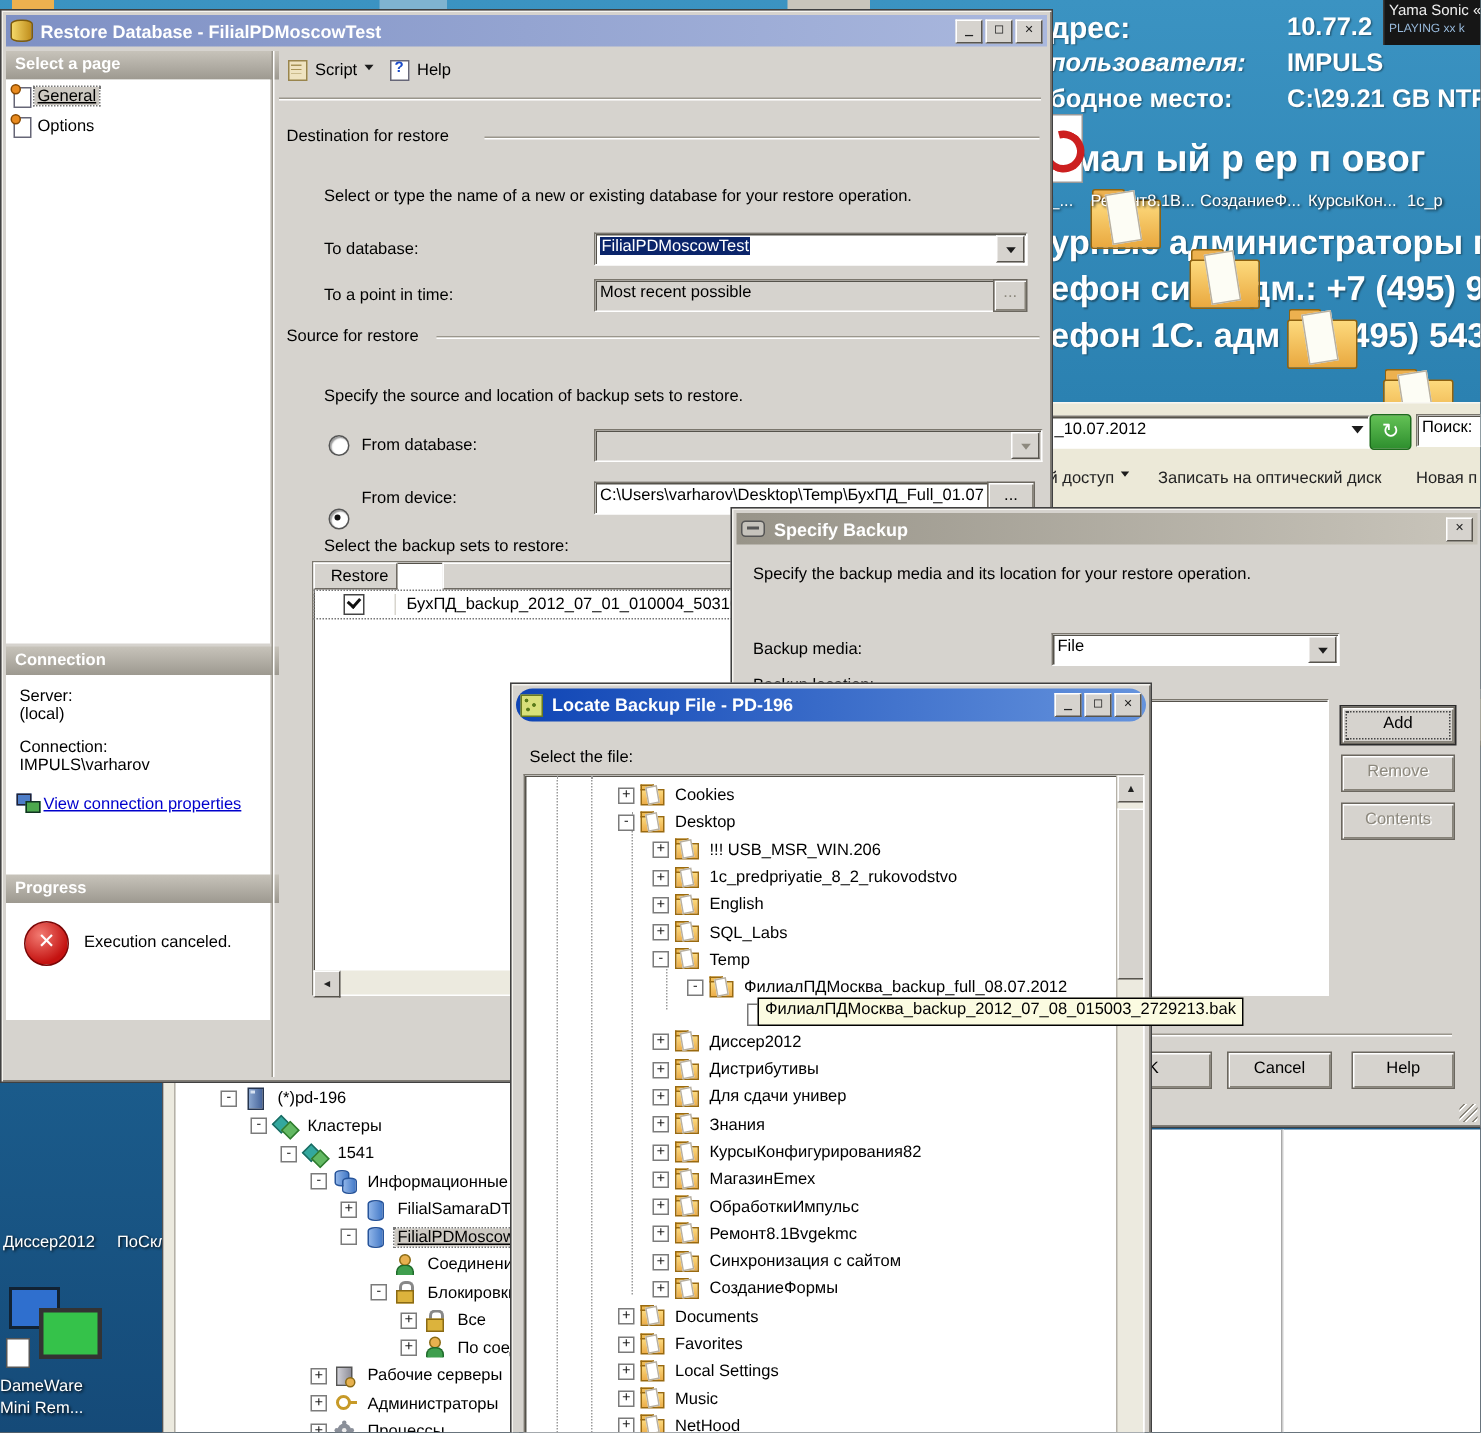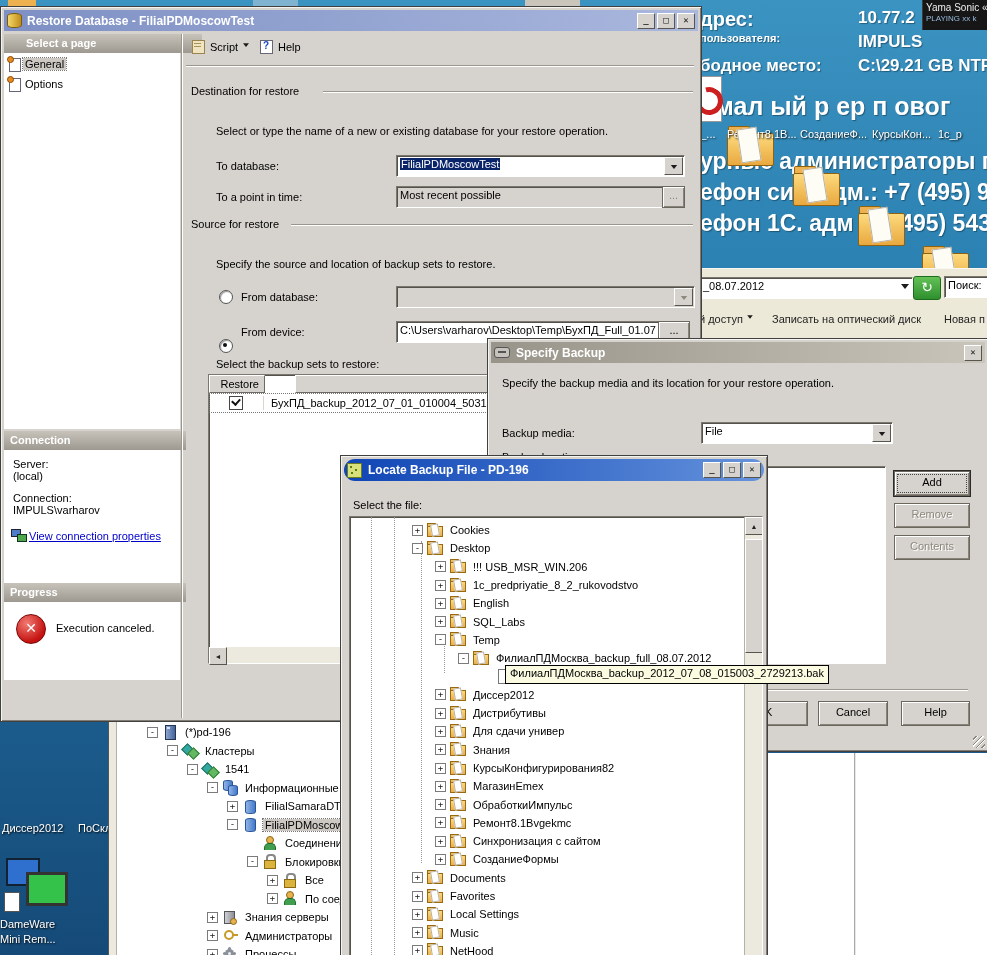--- a/index.html
+++ b/index.html
@@ -36,21 +36,21 @@
   .sb{background:#eceadf;}
   .sbtn{background:#d6d3ce;border:1px solid;border-color:#fff #58554e #58554e #fff;
     font-size:7px;color:#222;display:flex;align-items:center;justify-content:center;cursor:pointer;}
   
   .trow{display:flex;align-items:center;white-space:nowrap;cursor:default;}
   .texp{width:9px;height:9px;flex:0 0 9px;background:#fff;border:1px solid #7b7b7b;
     font:9px/8px "DejaVu Sans Mono",monospace;text-align:center;color:#222;margin-right:4px;cursor:pointer;}
   .tspace{width:15px;flex:0 0 15px;}
   .ticon{width:17px;height:15px;flex:0 0 17px;position:relative;margin-right:4px;}
   .tlabel{padding:0 2px;}
-  .tlabel.sel{background:#cdc9c2;outline:1px dotted #777;}
+  .tlabel.sel{background:#cdc9c2;outline:1px dotted #777;text-decoration:underline;}
   .guide{position:absolute;border-left:1px dotted #9a9a9a;width:0;}
   
   .i-folder::before{content:'';position:absolute;left:0;top:0;width:7px;height:3px;background:#eebb55;border:1px solid #996a10;border-bottom:none;}
   .i-folder::after{content:'';position:absolute;left:0;top:3px;width:14px;height:9px;background:linear-gradient(180deg,#fcd97c,#ecae4b);border:1px solid #996a10;}
   .i-folder i{position:absolute;left:4px;top:1px;width:6px;height:10px;background:#fff;border:1px solid #b8b0a0;transform:rotate(-10deg);z-index:1;}
   .i-file::before{content:'';position:absolute;left:2px;top:0;width:10px;height:13px;background:#fff;border:1px solid #777;}
   .i-file::after{content:'';position:absolute;right:2px;top:0;border:3px solid;border-color:#d6d3ce #d6d3ce #cfcfcf #cfcfcf;}
   .i-server::before{content:'';position:absolute;left:3px;top:0;width:9px;height:13px;background:linear-gradient(90deg,#8aa6cf,#45639a);border:1px solid #26354f;}
   .i-server::after{content:'';position:absolute;left:5px;top:2px;width:3px;height:2px;background:#d7e2f2;}
   .i-cluster::before{content:'';position:absolute;left:1px;top:2px;width:7px;height:7px;background:#33a89e;transform:rotate(45deg);border:1px solid #1c6a62;}
@@ -106,21 +106,21 @@
 </head>
 <body>
 
 <div id="screen">
 
   <div class="abs" style="left:8px;top:0;width:28px;height:6px;background:#edb14f;"></div>
   <div class="abs" style="left:253px;top:0;width:45px;height:6px;background:#7fb3d0;"></div>
   <div class="abs" style="left:525px;top:0;width:55px;height:6px;background:#c9c5bb;"></div>
 
   <div class="wallline" style="left:700px;top:8px;font-size:20px;">дрес:</div>
-  <div class="wallline" style="left:700px;top:32px;font-size:11px;">пользователя:</div>
+  <div class="wallline" style="left:700px;top:32px;font-size:17px;font-style:italic;">пользователя:</div>
   <div class="wallline" style="left:700px;top:56px;font-size:17px;">бодное место:</div>
   <div class="wallline" style="left:858px;top:8px;font-size:17px;">10.77.2</div>
   <div class="wallline" style="left:858px;top:32px;font-size:17px;">IMPULS</div>
   <div class="wallline" style="left:858px;top:56px;font-size:17px;">C:\29.21 GB NTF</div>
 
   <div class="wallline" style="left:700px;top:92px;font-size:25px;">имал    ый р    ер п    овог</div>
   <div class="wallline" style="left:700px;top:148px;font-size:23px;">урные администраторы по су</div>
   <div class="wallline" style="left:700px;top:179px;font-size:23px;">ефон сис. адм.: +7 (495) 992-69</div>
   <div class="wallline" style="left:700px;top:210px;font-size:23px;">ефон 1С.  адм        +7 (495) 543-9</div>
 
@@ -160,21 +160,21 @@
   <div class="abs" style="left:4px;top:858px;width:60px;height:56px;">
     <div class="abs" style="left:2px;top:0;width:30px;height:24px;background:#2f6fce;border:2px solid #123;"></div>
     <div class="abs" style="left:22px;top:14px;width:36px;height:28px;background:#35c24a;border:3px solid #333;"></div>
     <div class="abs" style="left:0;top:34px;width:14px;height:18px;background:#fff;border:1px solid #555;"></div>
   </div>
   <div class="abs dlabel" style="left:0px;top:918px;text-align:left;">DameWare</div>
   <div class="abs dlabel" style="left:0px;top:933px;text-align:left;">Mini Rem...</div>
 
   <div class="abs" style="left:695px;top:268px;width:292px;height:70px;background:#ece9d8;border-top:1px solid #f8f7f2;border-bottom:1px solid #9a968c;z-index:1;">
     <div class="abs field sunken" style="left:4px;top:8px;width:206px;height:16px;">
-      <span>_08.07.2012</span>
+      <span>_10.07.2012</span>
       <span class="tri" style="position:absolute;right:3px;top:6px;"></span>
     </div>
     <div class="abs" style="left:218px;top:7px;width:26px;height:22px;background:linear-gradient(180deg,#63c155,#2e8f2e);border:1px solid #1d6b1d;border-radius:3px;color:#fff;font-size:14px;text-align:center;line-height:20px;">↻</div>
     <div class="abs field sunken" style="left:249px;top:7px;width:45px;height:16px;">
       <span>Поиск:</span>
     </div>
     <div class="abs" style="left:4px;top:44px;color:#222;">
       <span>й доступ</span><span class="tri" style="transform:scale(.7);margin-left:3px;"></span>
     </div>
     <div class="abs" style="left:77px;top:44px;color:#222;">Записать на оптический диск</div>
@@ -233,21 +233,21 @@
           <span class="tlabel">Все</span>
         </div>
         <div class="trow" style="height: 18.5px; padding-left: 150px;">
           <span class="texp">+</span>
           <span class="ticon i-person"></span>
           <span class="tlabel">По соеди</span>
         </div>
         <div class="trow" style="height: 18.5px; padding-left: 90px;">
           <span class="texp">+</span>
           <span class="ticon i-servers"></span>
-          <span class="tlabel">Знания серверы</span>
+          <span class="tlabel">Рабочие серверы</span>
         </div>
         <div class="trow" style="height: 18.5px; padding-left: 90px;">
           <span class="texp">+</span>
           <span class="ticon i-keys"></span>
           <span class="tlabel">Администраторы</span>
         </div>
         <div class="trow" style="height: 18.5px; padding-left: 90px;">
           <span class="texp">+</span>
           <span class="ticon i-gear"></span>
           <span class="tlabel">Процессы</span>
@@ -259,21 +259,21 @@
     <div class="tbar tbar-inactive">
       <span class="i-cyl" style="margin-right:5px;"></span>
       <span>Restore Database - FilialPDMoscowTest</span>
       <span class="wbtns">
         <span class="wbtn">_</span>
         <span class="wbtn">□</span>
         <span class="wbtn">✕</span>
       </span>
     </div>
 
-    <div class="abs" style="left:3px;top:27px;width:176px;height:19px;background:linear-gradient(180deg,#c7c3ba,#9d9990);color:#fff;font-weight:bold;line-height:19px;padding-left:22px;">Select a page</div>
+    <div class="abs" style="left:3px;top:27px;width:176px;height:19px;background:linear-gradient(180deg,#c7c3ba,#9d9990);color:#fff;font-weight:bold;line-height:19px;padding-left:6px;">Select a page</div>
     <div class="abs" style="left:3px;top:46px;width:176px;height:376px;background:#fff;">
       <div class="trow" style="height:18px;padding:2px 0 0 4px;">
         <span class="i-page"></span>
         <span class="tlabel sel">General</span>
       </div>
       <div class="trow" style="height:18px;padding:2px 0 0 4px;">
         <span class="i-page"></span>
         <span class="tlabel">Options</span>
       </div>
     </div>

